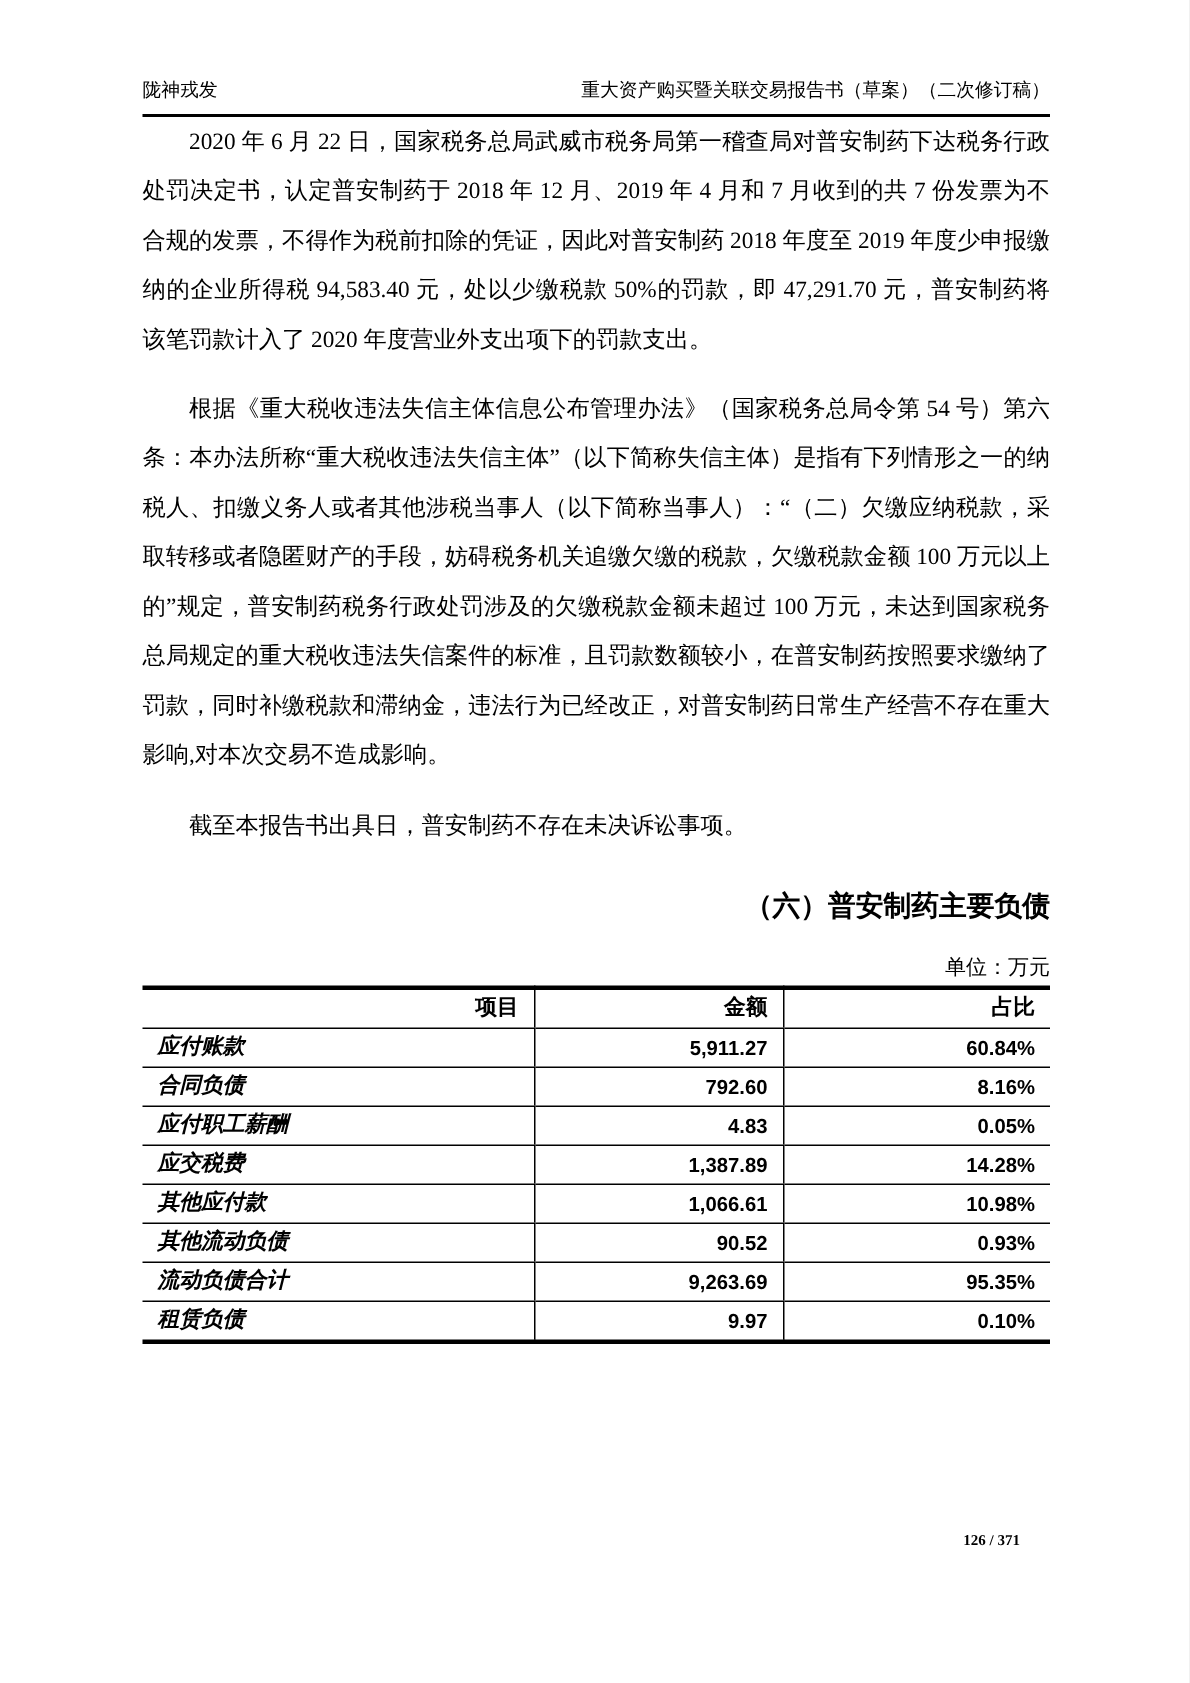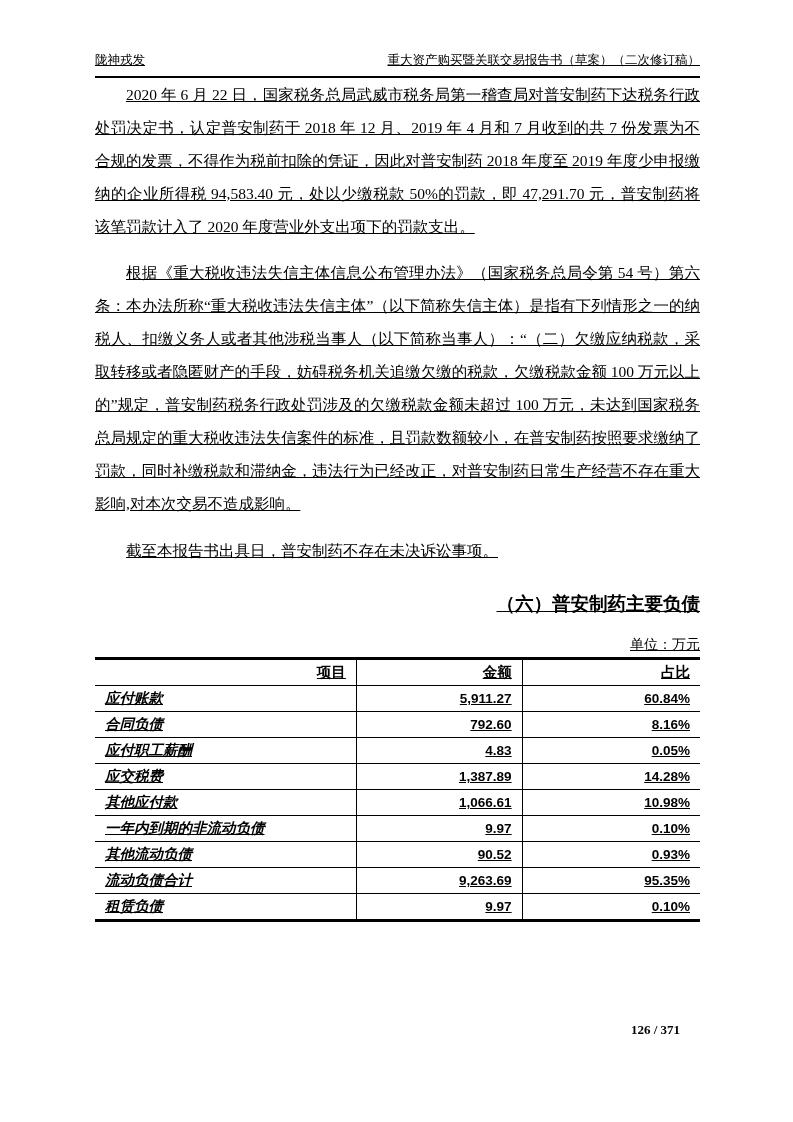--- a/index.html
+++ b/index.html
@@ -12,21 +12,20 @@
     font-family: "Liberation Serif", "DejaVu Serif", serif;
     color: #000;
     overflow: hidden;
     box-sizing: border-box;
   }
   .content {
     position: absolute;
     left: 95px;
     top: 52px;
     width: 605px;
-    text-decoration: underline;
   }
   
   .doc-header {
     display: flex;
     justify-content: space-between;
     align-items: flex-end;
     font-size: 12.5px;
     padding-bottom: 7px;
     border-bottom: 2px solid #000;
   }
@@ -92,21 +91,21 @@
   table.liabilities td.item { text-align: left; font-style: italic; }
   table.liabilities tr.total-row td.item { text-align: left; }
   table.liabilities td.num { text-align: right; font-family: "Liberation Sans", "DejaVu Sans", sans-serif; font-size: 13.5px; }
   table.liabilities tr:last-child td { border-bottom: none; }
   
   .page-number {
     position: absolute;
     top: 1022px;
     right: 113px;
     font-weight: bold;
-    font-size: 13px;
+    font-size: 10px;
   }
 </style>
 </head>
 <body>
 
 <div class="page">
   <div class="content">
 
     <div class="doc-header">
       <span>陇神戎发</span>
@@ -158,25 +157,20 @@
           <td class="item">应交税费</td>
           <td class="num">1,387.89</td>
           <td class="num">14.28%</td>
         </tr>
         <tr>
           <td class="item">其他应付款</td>
           <td class="num">1,066.61</td>
           <td class="num">10.98%</td>
         </tr>
         <tr>
-          <td class="item">一年内到期的非流动负债</td>
-          <td class="num">9.97</td>
-          <td class="num">0.10%</td>
-        </tr>
-        <tr>
           <td class="item">其他流动负债</td>
           <td class="num">90.52</td>
           <td class="num">0.93%</td>
         </tr>
         <tr class="total-row">
           <td class="item">流动负债合计</td>
           <td class="num">9,263.69</td>
           <td class="num">95.35%</td>
         </tr>
         <tr>

